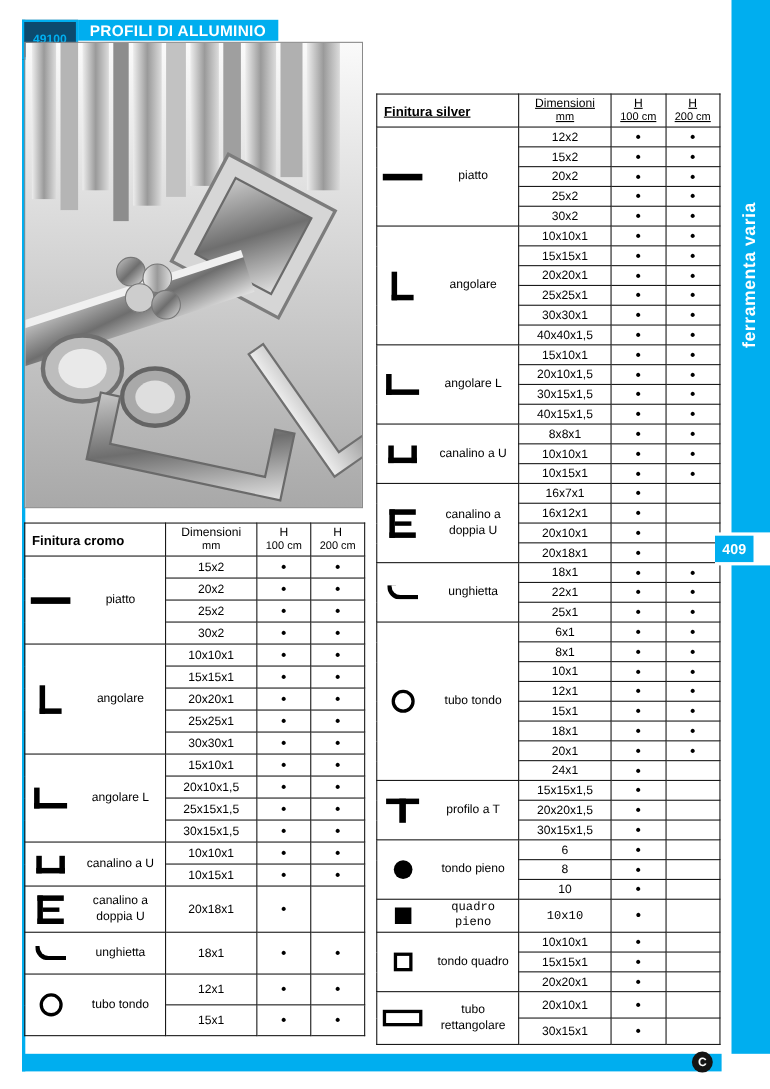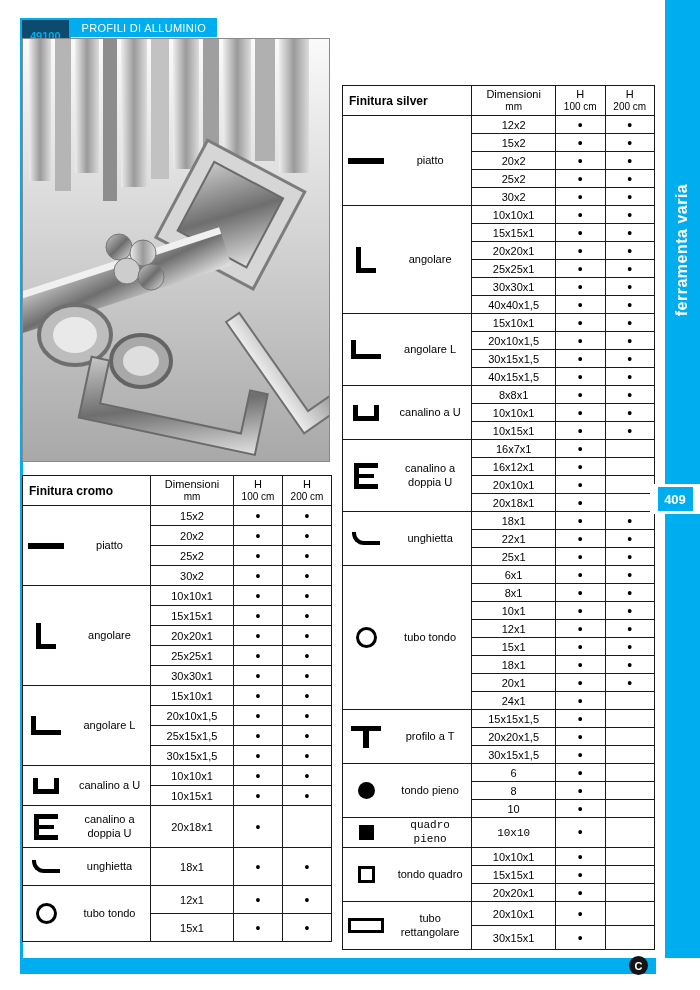--- a/index.html
+++ b/index.html
@@ -6,28 +6,28 @@
   * { margin:0; padding:0; box-sizing:border-box; }
   html,body { background:#fff; }
   body { font-family:"Liberation Sans", sans-serif; color:#000; }
   .page { position:relative; width:700px; height:990px; background:#fff; overflow:hidden; }
 
   
   .left-line { position:absolute; left:20px; top:18px; width:3px; height:956px; background:var(--accent); }
   .header { position:absolute; left:20px; top:18px; display:flex; height:19px; }
   .code-box { background:#0c4a6e; border:2px solid var(--accent); color:var(--accent);
               font-weight:bold; font-size:11px; display:flex; align-items:center; padding:16px 8px; }
-  .title-box { background:var(--accent); color:#fff; font-weight:normal; font-size:11px;
+  .title-box { background:var(--accent); color:#fff; font-weight:bold; font-size:14px;
                display:flex; align-items:center; padding:0 11px; letter-spacing:.3px; }
 
   .side-bar { position:absolute; right:0; top:0; width:35px; height:958px; background:var(--accent); }
   .side-label { position:absolute; top:250px; left:17px; transform:translate(-50%,-50%) rotate(-90deg);
                 white-space:nowrap; color:#fff; font-weight:bold; font-size:16px; letter-spacing:.5px; }
   .pagenum-wrap { position:absolute; right:0; top:484px; width:50px; height:30px; background:#fff;
-                  display:flex; align-items:center; justify-content:center; }
+                  display:flex; align-items:center; justify-content:flex-start; }
   .pagenum { width:35px; height:24px; background:var(--accent); color:#fff; font-weight:bold;
              font-size:13px; display:flex; align-items:center; justify-content:center; }
 
   .bottom-bar { position:absolute; left:20px; top:958px; width:636px; height:16px; background:var(--accent); }
   .logo { position:absolute; right:8px; top:-2px; width:19px; height:19px; border-radius:50%;
           background:#141414; color:#fff; font-weight:bold; font-size:11px;
           display:flex; align-items:center; justify-content:center; }
 
   
   .photo { position:absolute; left:22px; top:38px; width:308px; height:424px; border:1px solid #8a8a8a; overflow:hidden; }
@@ -48,21 +48,21 @@
   .plabel { flex:1; text-align:center; line-height:1.2; font-size:11px; padding:0 2px; }
   .c-dim { font-size:11px; }
   .dot { font-size:14px; line-height:1; }
 
   #t-cromo tr { height:20px; }
   #t-cromo tr.head-row { height:30px; }
   #t-cromo tr.sec-doppiaU { height:42px; }
   #t-cromo tr.sec-unghietta { height:38px; }
   #t-cromo tr.sec-tuboTondo { height:28px; }
   #t-silver tr { height:18px; }
-  #t-silver tr.head-row { height:30px; }
+  #t-silver tr.head-row { height:30px;text-decoration:underline; }
   #t-silver tr.sec-quadroPieno { height:30px;font-family:Liberation Mono, monospace; }
   #t-silver tr.sec-tuboRett { height:24px; }
 
   
   .pi { display:inline-block; }
   .pi-piatto { width:36px; height:6px; background:#000; }
   .pi-angolare { width:20px; height:26px; border-left:5px solid #000; border-bottom:5px solid #000; }
   .pi-angolareL { width:30px; height:19px; border-left:5px solid #000; border-bottom:5px solid #000; }
   .pi-canalinoU { width:26px; height:16px; border-left:5px solid #000; border-right:5px solid #000; border-bottom:5px solid #000; }
   .pi-doppiaU { position:relative; width:24px; height:26px; border-left:5px solid #000; border-top:5px solid #000; border-bottom:5px solid #000; }

